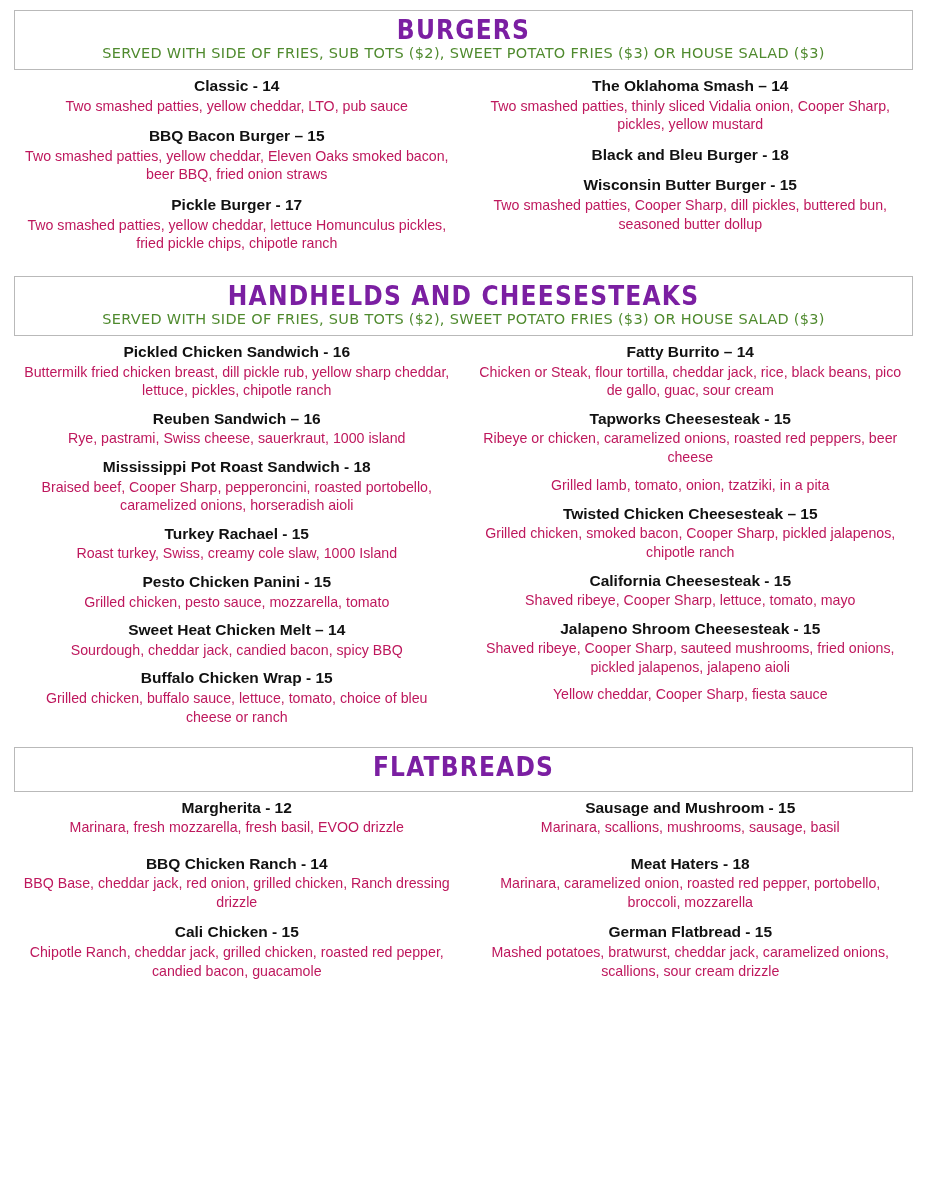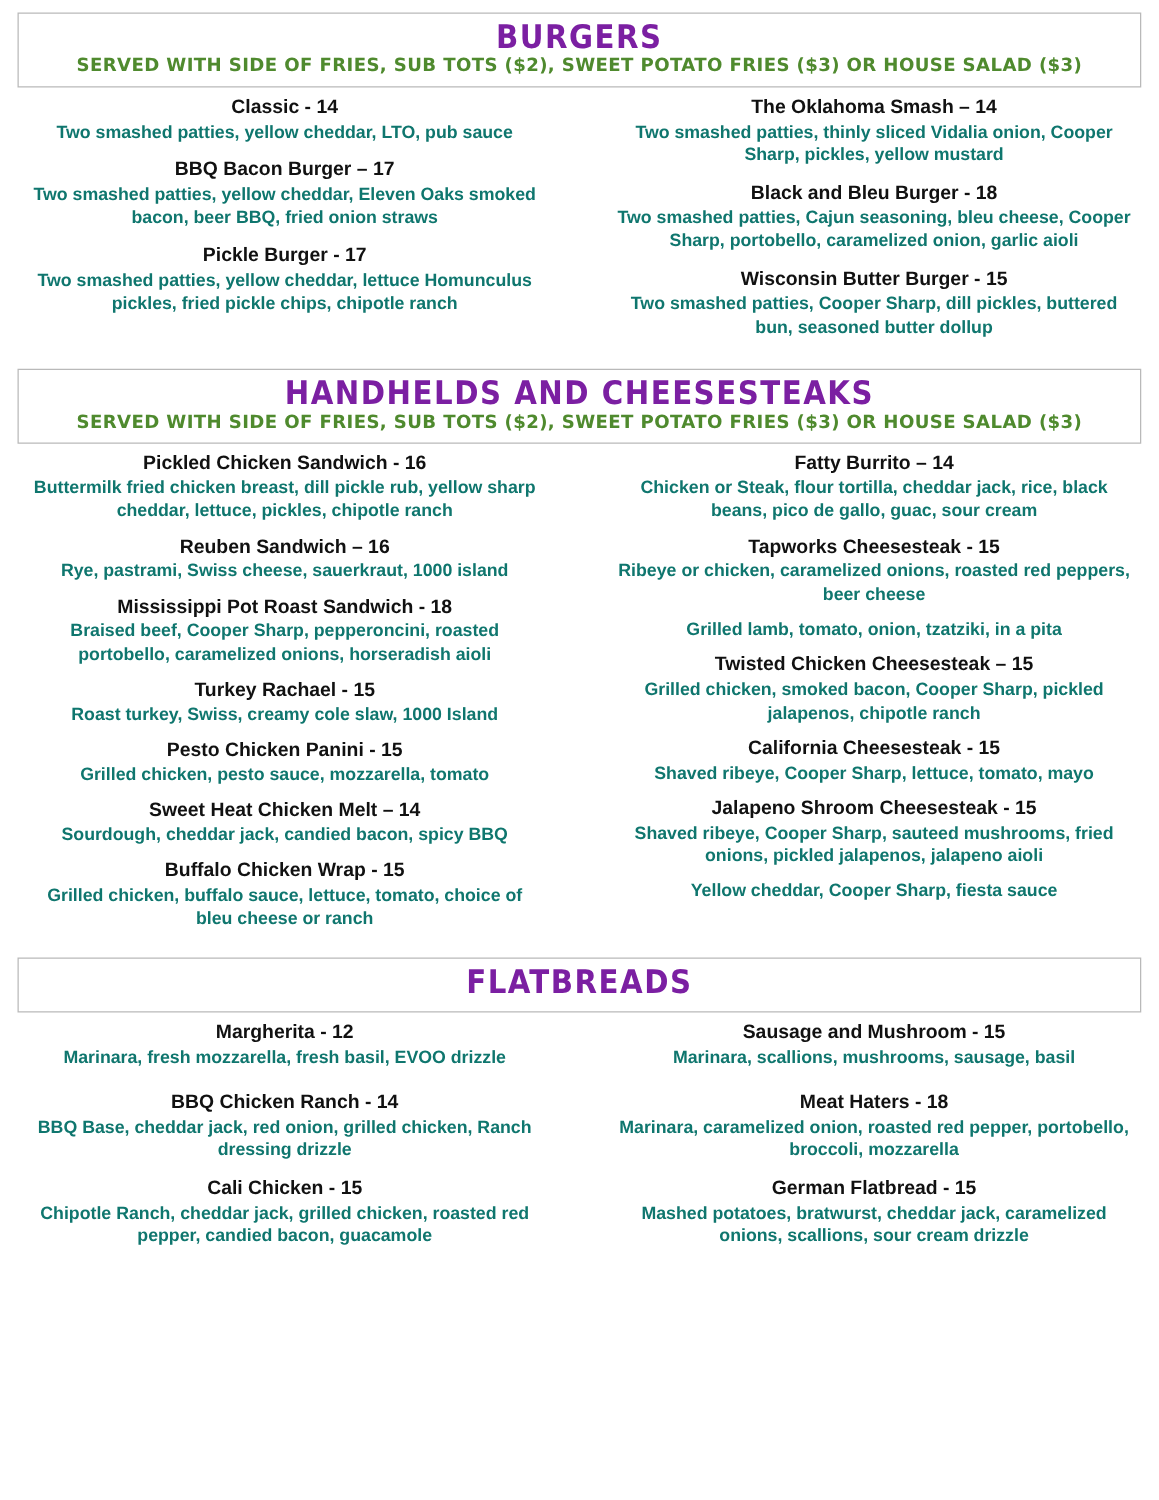--- a/index.html
+++ b/index.html
@@ -33,55 +33,54 @@
     font-size: 26px;
     letter-spacing: 1.2px;
     color: #7b1fa2;
     text-transform: uppercase;
     line-height: 1.05;
     margin: 0 0 2px 0;
     font-stretch: condensed;
   }
   .section-sub {
     font-family: "DejaVu Sans", sans-serif;
-    font-weight: 700;
+    font-weight: 400;
     font-size: 14.5px;
     letter-spacing: 0.3px;
     color: #4f8a2e;
     text-transform: uppercase;
     line-height: 1.1;
     margin: 0;
   }
 
   
   .columns {
     display: flex;
-    gap: 60px;
+    gap: 24px;
     padding: 0 14px;
   }
   .col {
     flex: 1 1 0;
     min-width: 0;
   }
   .item {
     text-align: center;
     margin-bottom: 11px;
   }
   .item-name {
     font-weight: 700;
     font-size: 15.5px;
     color: #111;
     line-height: 1.25;
     margin-bottom: 1px;
   }
   .item-desc {
     font-size: 14.2px;
-    color: #0f766e;
+    color: #be185d;
     line-height: 1.32;
-    font-weight: bold;
   }
 
   .section {
     margin-bottom: 12px;
   }
   .section.tight .item { margin-bottom: 9px; }
 
   .spacer-sm { height: 6px; }
 </style>
 </head>
@@ -94,36 +93,35 @@
       <div class="section-title">BURGERS</div>
       <div class="section-sub">SERVED WITH SIDE OF FRIES, SUB TOTS ($2), SWEET POTATO FRIES ($3) OR HOUSE SALAD ($3)</div>
     </div>
     <div class="columns">
       <div class="col">
         <div class="item">
           <div class="item-name">Classic - 14</div>
           <div class="item-desc">Two smashed patties, yellow cheddar, LTO, pub sauce</div>
         </div>
         <div class="item">
-          <div class="item-name">BBQ Bacon Burger – 17</div>
+          <div class="item-name">BBQ Bacon Burger – 15</div>
           <div class="item-desc">Two smashed patties, yellow cheddar, Eleven Oaks smoked bacon, beer BBQ, fried onion straws</div>
         </div>
         <div class="item">
           <div class="item-name">Pickle Burger - 17</div>
           <div class="item-desc">Two smashed patties, yellow cheddar, lettuce Homunculus pickles, fried pickle chips, chipotle ranch</div>
         </div>
       </div>
       <div class="col">
         <div class="item">
           <div class="item-name">The Oklahoma Smash – 14</div>
           <div class="item-desc">Two smashed patties, thinly sliced Vidalia onion, Cooper Sharp, pickles, yellow mustard</div>
         </div>
         <div class="item">
           <div class="item-name">Black and Bleu Burger - 18</div>
-          <div class="item-desc">Two smashed patties, Cajun seasoning, bleu cheese, Cooper Sharp, portobello, caramelized onion, garlic aioli</div>
         </div>
         <div class="item">
           <div class="item-name">Wisconsin Butter Burger - 15</div>
           <div class="item-desc">Two smashed patties, Cooper Sharp, dill pickles, buttered bun, seasoned butter dollup</div>
         </div>
       </div>
     </div>
   </div>
 
   <div class="section tight">

